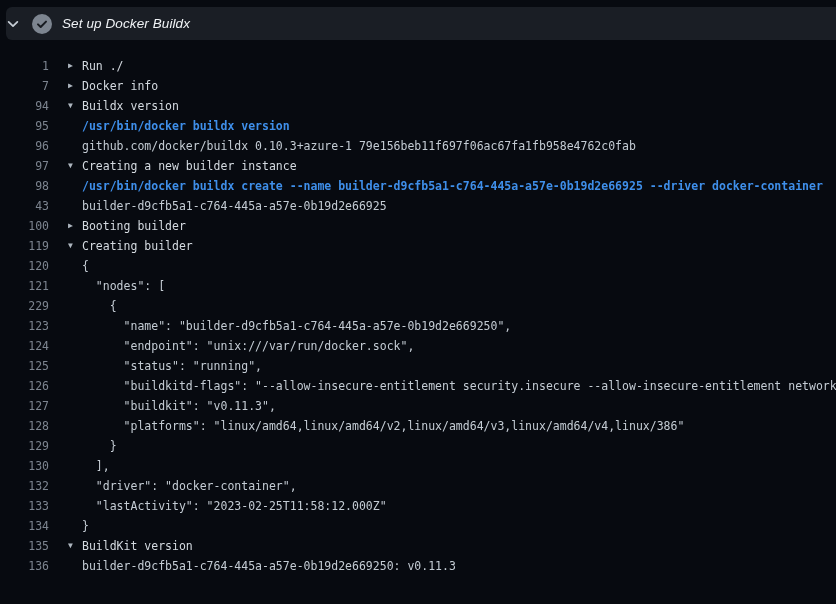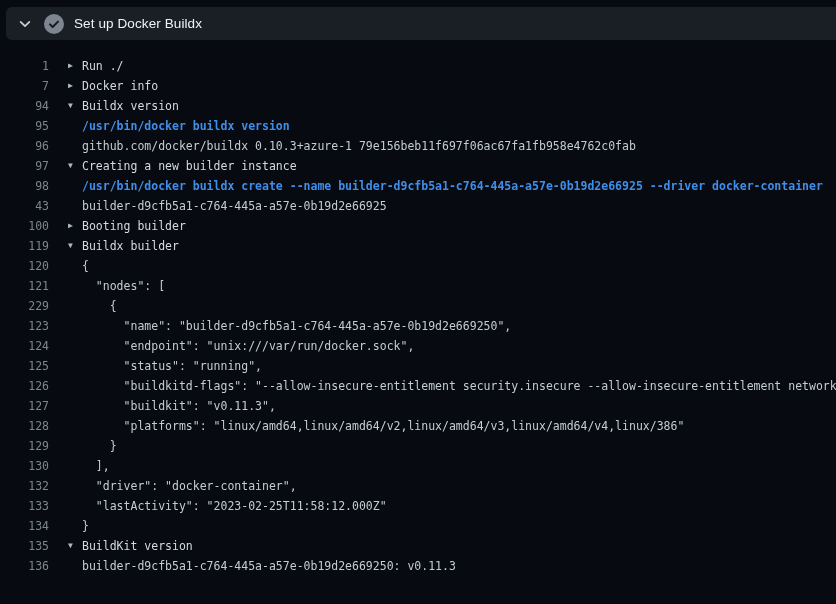--- a/index.html
+++ b/index.html
@@ -11,22 +11,22 @@
   }
 
   
   .step-header {
     margin: 7px 0 8px 6px;
     height: 33px;
     background: var(--header-bg, #1a1e25);
     border-radius: 6px 0 0 6px;
     display: flex;
     align-items: center;
-    padding-left: 12px;
     cursor: pointer;
+    font-style: italic;
   }
   .chev { width: 14px; height: 14px; flex: none; display: block; }
   .status { width: 20px; height: 20px; flex: none; margin-left: 12px; display: block; }
   .step-title {
     margin-left: 10px;
     color: var(--title-fg, #f0f3f6);
     font-size: 13.5px;
     font-weight: 500;
     letter-spacing: .1px;
     white-space: nowrap;
@@ -89,21 +89,21 @@
 <div class="log">
     <div class="row group"><span class="num">1</span><span class="arrow">▶</span><span class="text">Run ./</span></div>
     <div class="row group"><span class="num">7</span><span class="arrow">▶</span><span class="text">Docker info</span></div>
     <div class="row group"><span class="num">94</span><span class="arrow">▼</span><span class="text">Buildx version</span></div>
     <div class="row command"><span class="num">95</span><span class="arrow"></span><span class="text">/usr/bin/docker buildx version</span></div>
     <div class="row output"><span class="num">96</span><span class="arrow"></span><span class="text">github.com/docker/buildx 0.10.3+azure-1 79e156beb11f697f06ac67fa1fb958e4762c0fab</span></div>
     <div class="row group"><span class="num">97</span><span class="arrow">▼</span><span class="text">Creating a new builder instance</span></div>
     <div class="row command"><span class="num">98</span><span class="arrow"></span><span class="text">/usr/bin/docker buildx create --name builder-d9cfb5a1-c764-445a-a57e-0b19d2e66925 --driver docker-container</span></div>
     <div class="row output"><span class="num">43</span><span class="arrow"></span><span class="text">builder-d9cfb5a1-c764-445a-a57e-0b19d2e66925</span></div>
     <div class="row group"><span class="num">100</span><span class="arrow">▶</span><span class="text">Booting builder</span></div>
-    <div class="row group"><span class="num">119</span><span class="arrow">▼</span><span class="text">Buildx builder</span></div>
+    <div class="row group"><span class="num">119</span><span class="arrow">▼</span><span class="text">Creating builder</span></div>
     <div class="row output"><span class="num">120</span><span class="arrow"></span><span class="text">{</span></div>
     <div class="row output"><span class="num">121</span><span class="arrow"></span><span class="text">  "nodes": [</span></div>
     <div class="row output"><span class="num">229</span><span class="arrow"></span><span class="text">    {</span></div>
     <div class="row output"><span class="num">123</span><span class="arrow"></span><span class="text">      "name": "builder-d9cfb5a1-c764-445a-a57e-0b19d2e669250",</span></div>
     <div class="row output"><span class="num">124</span><span class="arrow"></span><span class="text">      "endpoint": "unix:///var/run/docker.sock",</span></div>
     <div class="row output"><span class="num">125</span><span class="arrow"></span><span class="text">      "status": "running",</span></div>
     <div class="row output"><span class="num">126</span><span class="arrow"></span><span class="text">      "buildkitd-flags": "--allow-insecure-entitlement security.insecure --allow-insecure-entitlement network</span></div>
     <div class="row output"><span class="num">127</span><span class="arrow"></span><span class="text">      "buildkit": "v0.11.3",</span></div>
     <div class="row output"><span class="num">128</span><span class="arrow"></span><span class="text">      "platforms": "linux/amd64,linux/amd64/v2,linux/amd64/v3,linux/amd64/v4,linux/386"</span></div>
     <div class="row output"><span class="num">129</span><span class="arrow"></span><span class="text">    }</span></div>

